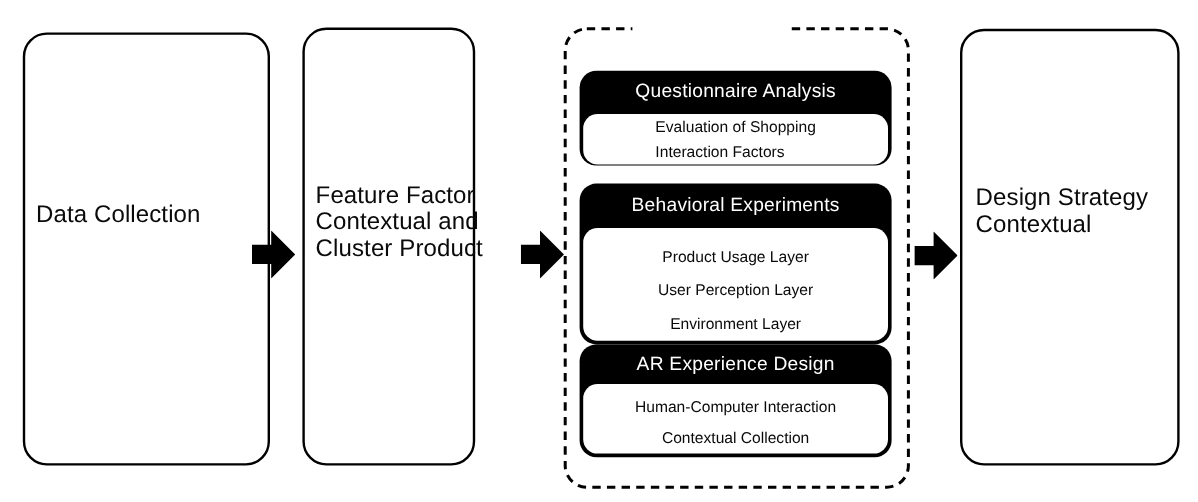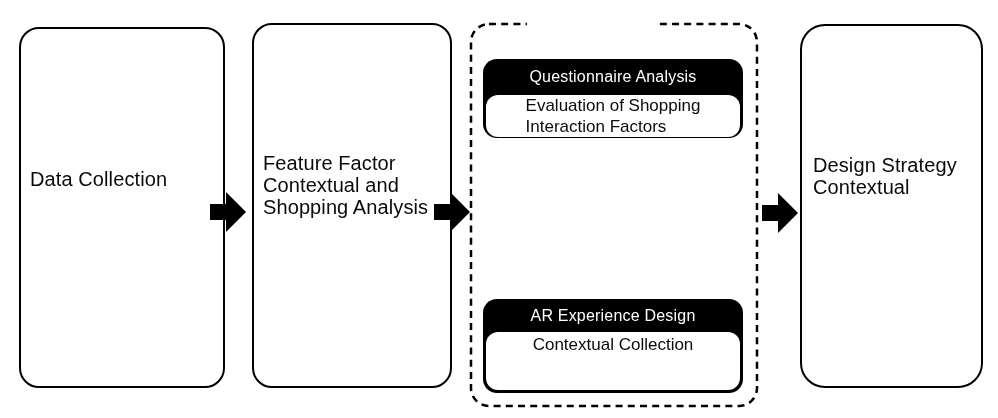--- a/index.html
+++ b/index.html
@@ -27,23 +27,23 @@
   }
   .stage-text {
     position: absolute;
     font-size: 20px;
     line-height: 22px;
     letter-spacing: 0.1px;
     white-space: nowrap;
   }
   #stage1 { left: 19px;  top: 27px; width: 206px; height: 361px; }
   #stage1 .stage-text { left: 9px;  top: 139px; }
-  #stage2 { left: 252px; top: 23px; width: 200px; height: 365px; }
+  #stage2 { left: 252px; top: 23px; width: 144px; height: 365px; }
   #stage2 .stage-text { left: 9px;  top: 127px; }
-  #stage4 { left: 800px; top: 24px; width: 183px; height: 364px; border-radius: 25px; }
+  #stage4 { left: 800px; top: 24px; width: 183px; height: 364px; }
   #stage4 .stage-text { left: 11px; top: 128px; }
 
   
   .flow-arrow {
     position: absolute;
     width: 36px;
     height: 40px;
   }
   #arrow1 { left: 210px; top: 192px; }
   #arrow2 { left: 434px; top: 192px; }
@@ -79,31 +79,31 @@
     flex: none;
   }
   .group-body {
     flex: 1;
     margin: 0 3px 3px 3px;
     background: #ffffff;
     border-radius: 12px;
     display: flex;
     flex-direction: column;
     align-items: center;
-    justify-content: flex-start;
-    font-size: 17px;
+    justify-content: flex-end;
+    font-size: 13px;
     text-align: center;
   }
   #group1 { top: 59px;  height: 79px; }
   #group1 .group-header { height: 36px; }
   #group1 .group-body .block { text-align: left; line-height: 21px; }
   #group2 { top: 153px; height: 134px; }
   #group2 .group-header { height: 37px; }
   #group2 .group-body .line { line-height: 28px; }
-  #group3 { top: 299px; height: 94px; }
+  #group3 { top: 287px; height: 94px; }
   #group3 .group-header { height: 33px; }
   #group3 .group-body .line { line-height: 26px; }
 </style>
 </head>
 <body>
 
 <div class="canvas">
 
   <div class="stage" id="stage1">
     <div class="stage-text">
@@ -112,21 +112,21 @@
   </div>
 
   <svg class="flow-arrow" id="arrow1" viewBox="0 0 36 40">
     <polygon points="0,12 16,12 16,0 36,20 16,40 16,28 0,28" fill="#000000"></polygon>
   </svg>
 
   <div class="stage" id="stage2">
     <div class="stage-text">
       <div>Feature Factor</div>
       <div>Contextual and</div>
-      <div>Shopping Analysis</div>
+      <div>Cluster Product</div>
     </div>
   </div>
 
   <svg class="flow-arrow" id="arrow2" viewBox="0 0 36 40">
     <polygon points="0,12 16,12 16,0 36,20 16,40 16,28 0,28" fill="#000000"></polygon>
   </svg>
 
   <svg class="dashed-border-svg" viewBox="0 0 292 388">
     <rect x="3" y="3" width="286" height="382" rx="18" ry="18" fill="none" stroke="#000000" stroke-width="2.5" stroke-dasharray="7 5.2"></rect>
     <line x1="59" y1="3" x2="188" y2="3" stroke="#ffffff" stroke-width="6"></line>
@@ -135,24 +135,33 @@
   <div class="group" id="group1">
     <div class="group-header">Questionnaire Analysis</div>
     <div class="group-body">
       <div class="block">
         <div>Evaluation of Shopping</div>
         <div>Interaction Factors</div>
       </div>
     </div>
   </div>
 
+  <div class="group" id="group2">
+    <div class="group-header">Behavioral Experiments</div>
+    <div class="group-body">
+      <div class="line">Product Usage Layer</div>
+      <div class="line">User Perception Layer</div>
+      <div class="line">Environment Layer</div>
+    </div>
+  </div>
 
   <div class="group" id="group3">
     <div class="group-header">AR Experience Design</div>
     <div class="group-body">
+      <div class="line">Human-Computer Interaction</div>
       <div class="line">Contextual Collection</div>
     </div>
   </div>
 
   <svg class="flow-arrow" id="arrow3" viewBox="0 0 36 40">
     <polygon points="0,12 16,12 16,0 36,20 16,40 16,28 0,28" fill="#000000"></polygon>
   </svg>
 
   <div class="stage" id="stage4">
     <div class="stage-text">

